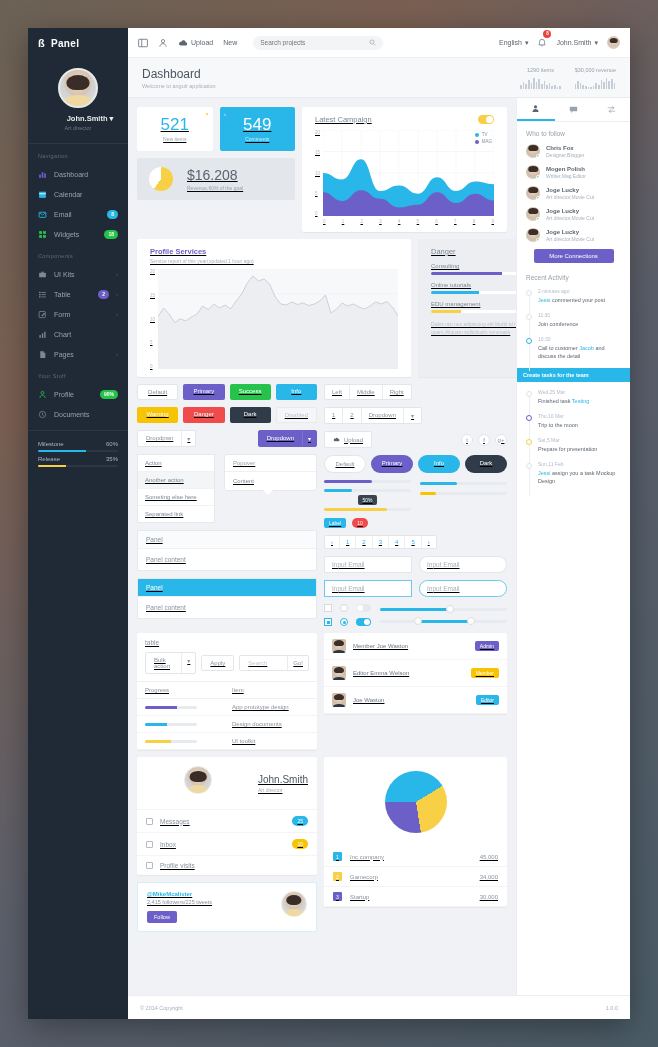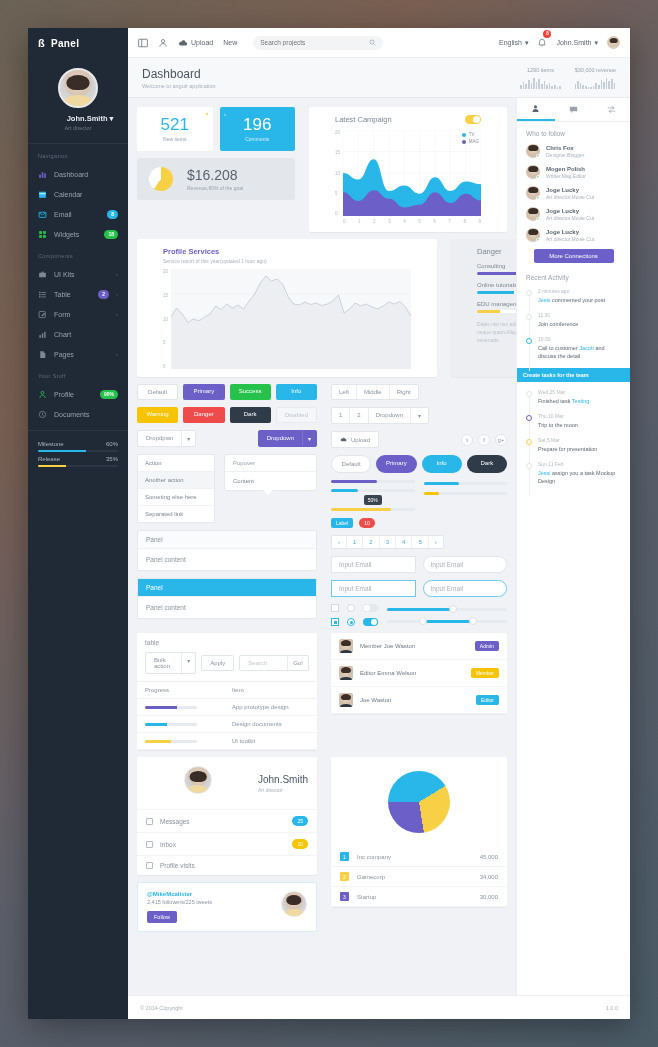--- a/index.html
+++ b/index.html
@@ -66,38 +66,38 @@
   .ph-title { font-size:12px; color:#4b5560; font-weight:normal; }
   .ph-sub { font-size:5.5px; color:#a8b0ba; margin-top:2px; }
   .ph-stats { margin-left:auto; display:flex; gap:14px; }
   .ph-stat { text-align:center; }
   .ph-stat .t { font-size:5.5px; color:#9aa3ad; margin-bottom:3px; }
   .spark { display:flex; align-items:flex-end; gap:1px; height:13px; }
   .spark i { width:1.6px; background:#c6cdd6; display:block; }
 
   .body-area { flex:1; display:flex; min-height:0; }
   .content { flex:1; padding:9px; overflow:hidden; }
-  .row { display:flex; gap:14px; margin-bottom:7px; }
+  .row { display:flex; gap:7px; margin-bottom:7px;text-decoration:underline; }
   .col { display:flex; flex-direction:column; gap:7px; min-width:0; }
   .card { background:#fff; border-radius:2px; box-shadow:0 1px 1px rgba(0,0,0,.05); }
 
   .stat { height:44px; border-radius:2px; display:flex; flex-direction:column;
           align-items:center; justify-content:center; position:relative; }
   .stat .num { font-size:17px; font-weight:300; line-height:1; }
   .stat .lbl { font-size:5px; margin-top:3px; }
   .stat .cnr { position:absolute; font-size:6px; opacity:.85; }
 
   .revenue { background:#e3e6ea; border-radius:2px; height:42px; display:flex;
              align-items:center; padding:0 12px; gap:14px; }
   .pie-mini { width:24px; height:24px; border-radius:50%;
        background:conic-gradient(#f7d046 0 60%, #fff 60% 100%); }
   .revenue .amt { font-size:14px; color:#5a6470; font-weight:300; }
   .revenue .sub { font-size:5px; color:#9aa3ad; text-align:center; margin-top:2px; }
 
-  .card-pad { padding:8px 26px; }
+  .card-pad { padding:8px 13px; }
   .card-title { font-size:7.5px; color:#7d8894; }
   .card-title.p { color:#6c5fc7; font-weight:bold; }
   .card-sub { font-size:5px; color:#aab2bc; margin-top:2px; }
   .toggle-yel { width:16px; height:9px; border-radius:6px; background:#f7d046; position:relative; }
   .toggle-yel::after{content:"";position:absolute;right:1px;top:1px;width:7px;height:7px;border-radius:50%;background:#fff;}
 
   .legend-dot { width:4px; height:4px; border-radius:50%; display:inline-block; }
 
   
   .rep-row { margin-bottom:7px; }
@@ -470,21 +470,21 @@
         <div class="row">
           <div class="col" style="width:158px;flex:none;">
             <div style="display:grid;grid-template-columns:1fr 1fr;gap:7px;" id="stat-grid">
                 <div class="stat" style="background: rgb(255, 255, 255);">
                   <span class="cnr" style="color: rgb(247, 208, 70); top: 3px; right: 4px;">▾</span>
                   <div class="num" style="color: rgb(41, 182, 232);">521</div>
                   <div class="lbl" style="color: rgb(154, 163, 173);">New items</div>
                 </div>
                 <div class="stat" style="background: rgb(41, 182, 232);">
                   <span class="cnr" style="color: rgb(127, 212, 242); left: 4px; top: 3px;">▴</span>
-                  <div class="num" style="color: rgb(255, 255, 255);">196</div>
+                  <div class="num" style="color: rgb(255, 255, 255);">549</div>
                   <div class="lbl" style="color: rgb(207, 238, 251);">Comments</div>
                 </div>
               </div>
             <div class="revenue">
               <div class="pie-mini"></div>
               <div>
                 <div class="amt">$16.208</div>
                 <div class="sub">Revenue,60% of the goal</div>
               </div>
             </div>

